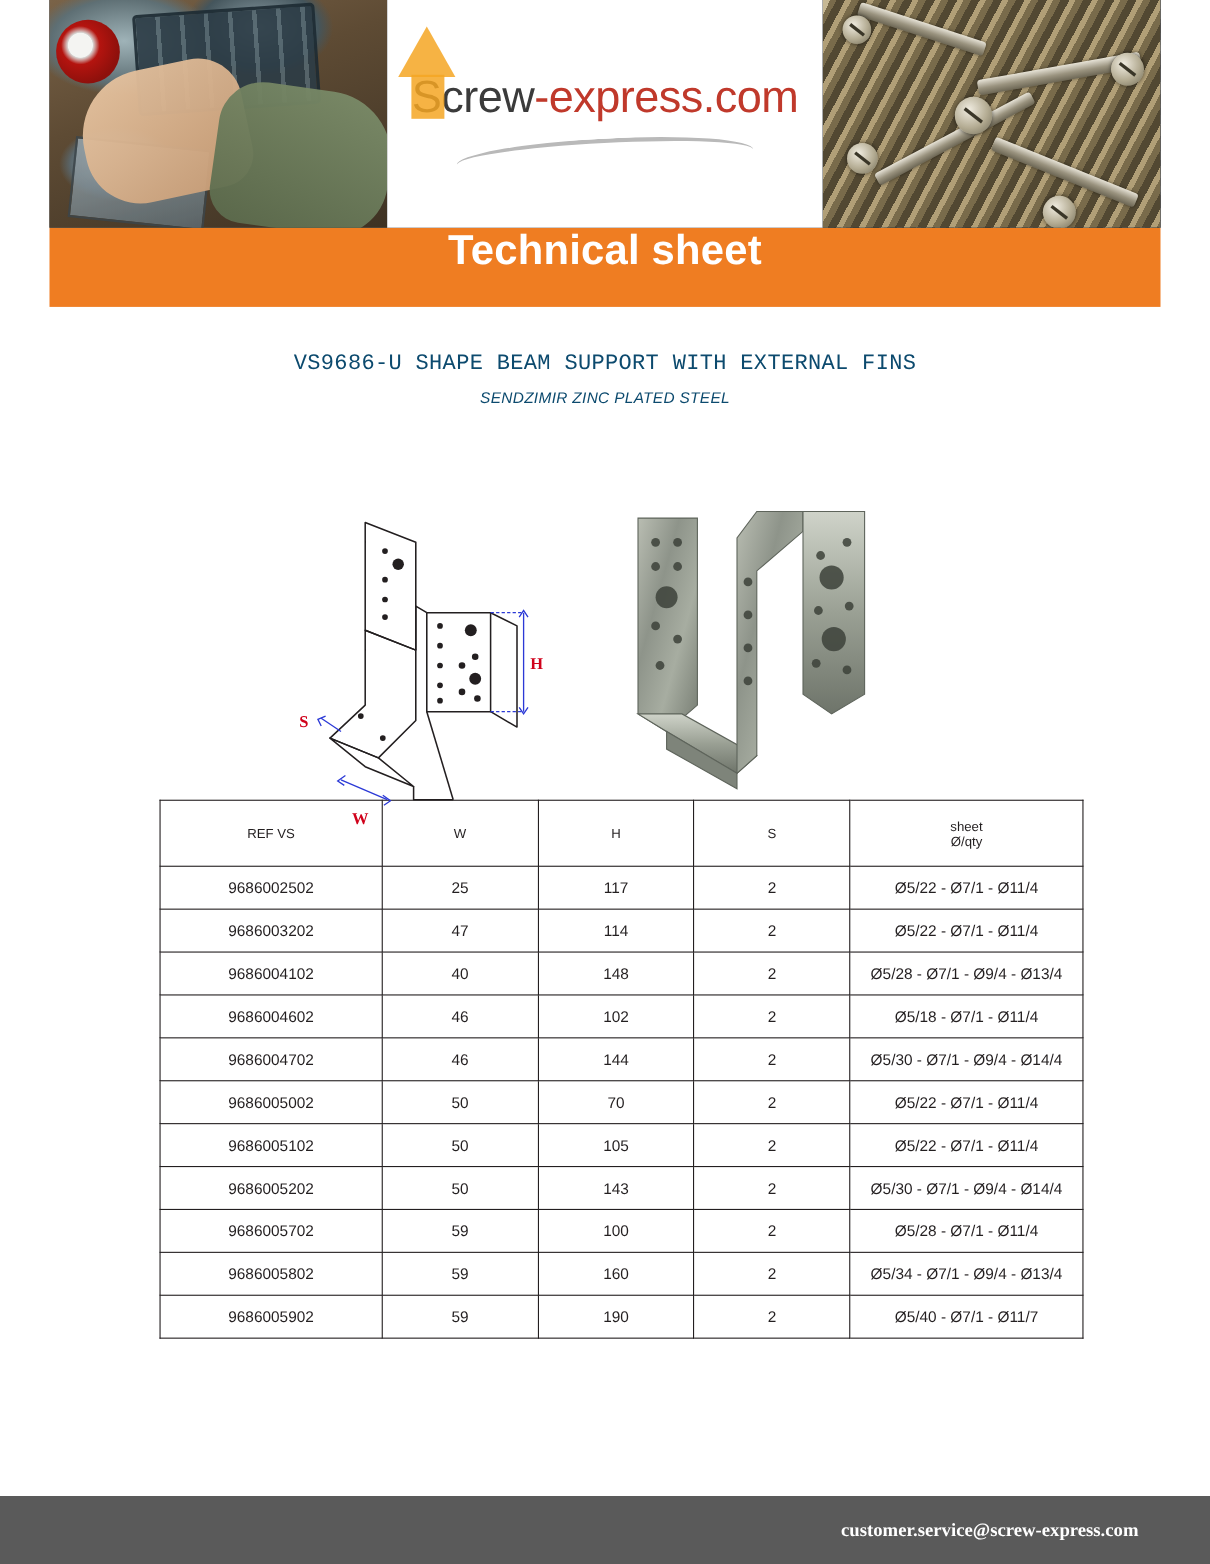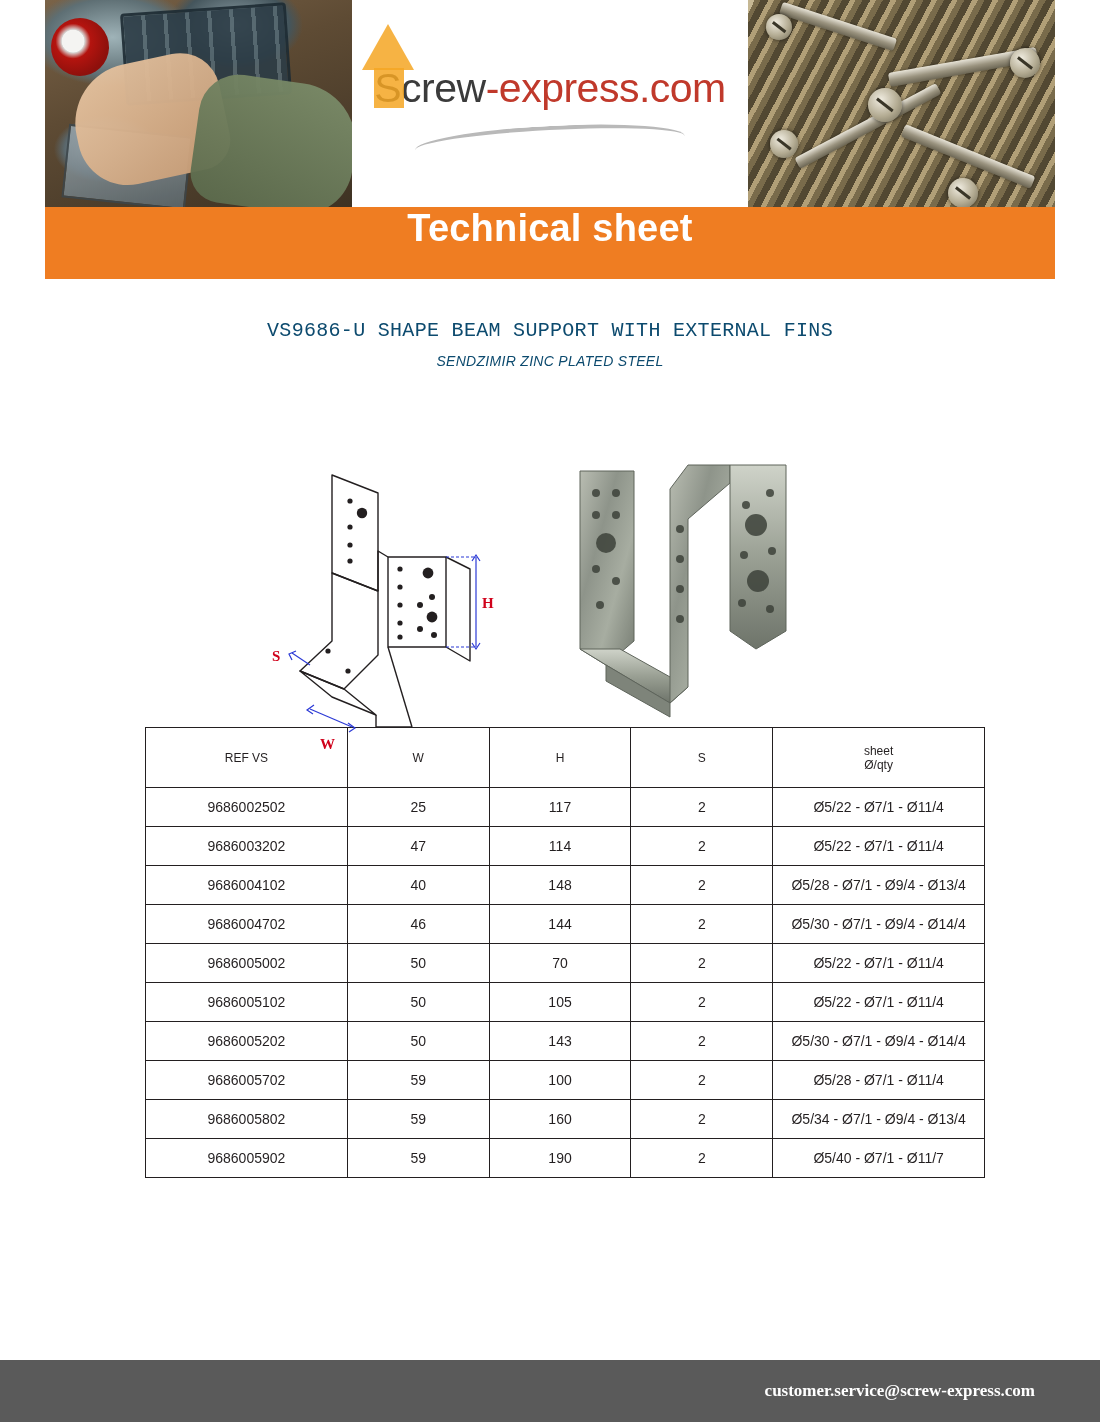--- a/index.html
+++ b/index.html
@@ -476,20 +476,27 @@
           <td>Ø5/22 - Ø7/1 - Ø11/4</td>
         </tr>
         <tr>
           <td>9686004102</td>
           <td>40</td>
           <td>148</td>
           <td>2</td>
           <td>Ø5/28 - Ø7/1 - Ø9/4 - Ø13/4</td>
         </tr>
         <tr>
+          <td>9686004602</td>
+          <td>46</td>
+          <td>102</td>
+          <td>2</td>
+          <td>Ø5/18 - Ø7/1 - Ø11/4</td>
+        </tr>
+        <tr>
           <td>9686004702</td>
           <td>46</td>
           <td>144</td>
           <td>2</td>
           <td>Ø5/30 - Ø7/1 - Ø9/4 - Ø14/4</td>
         </tr>
         <tr>
           <td>9686005002</td>
           <td>50</td>
           <td>70</td>

